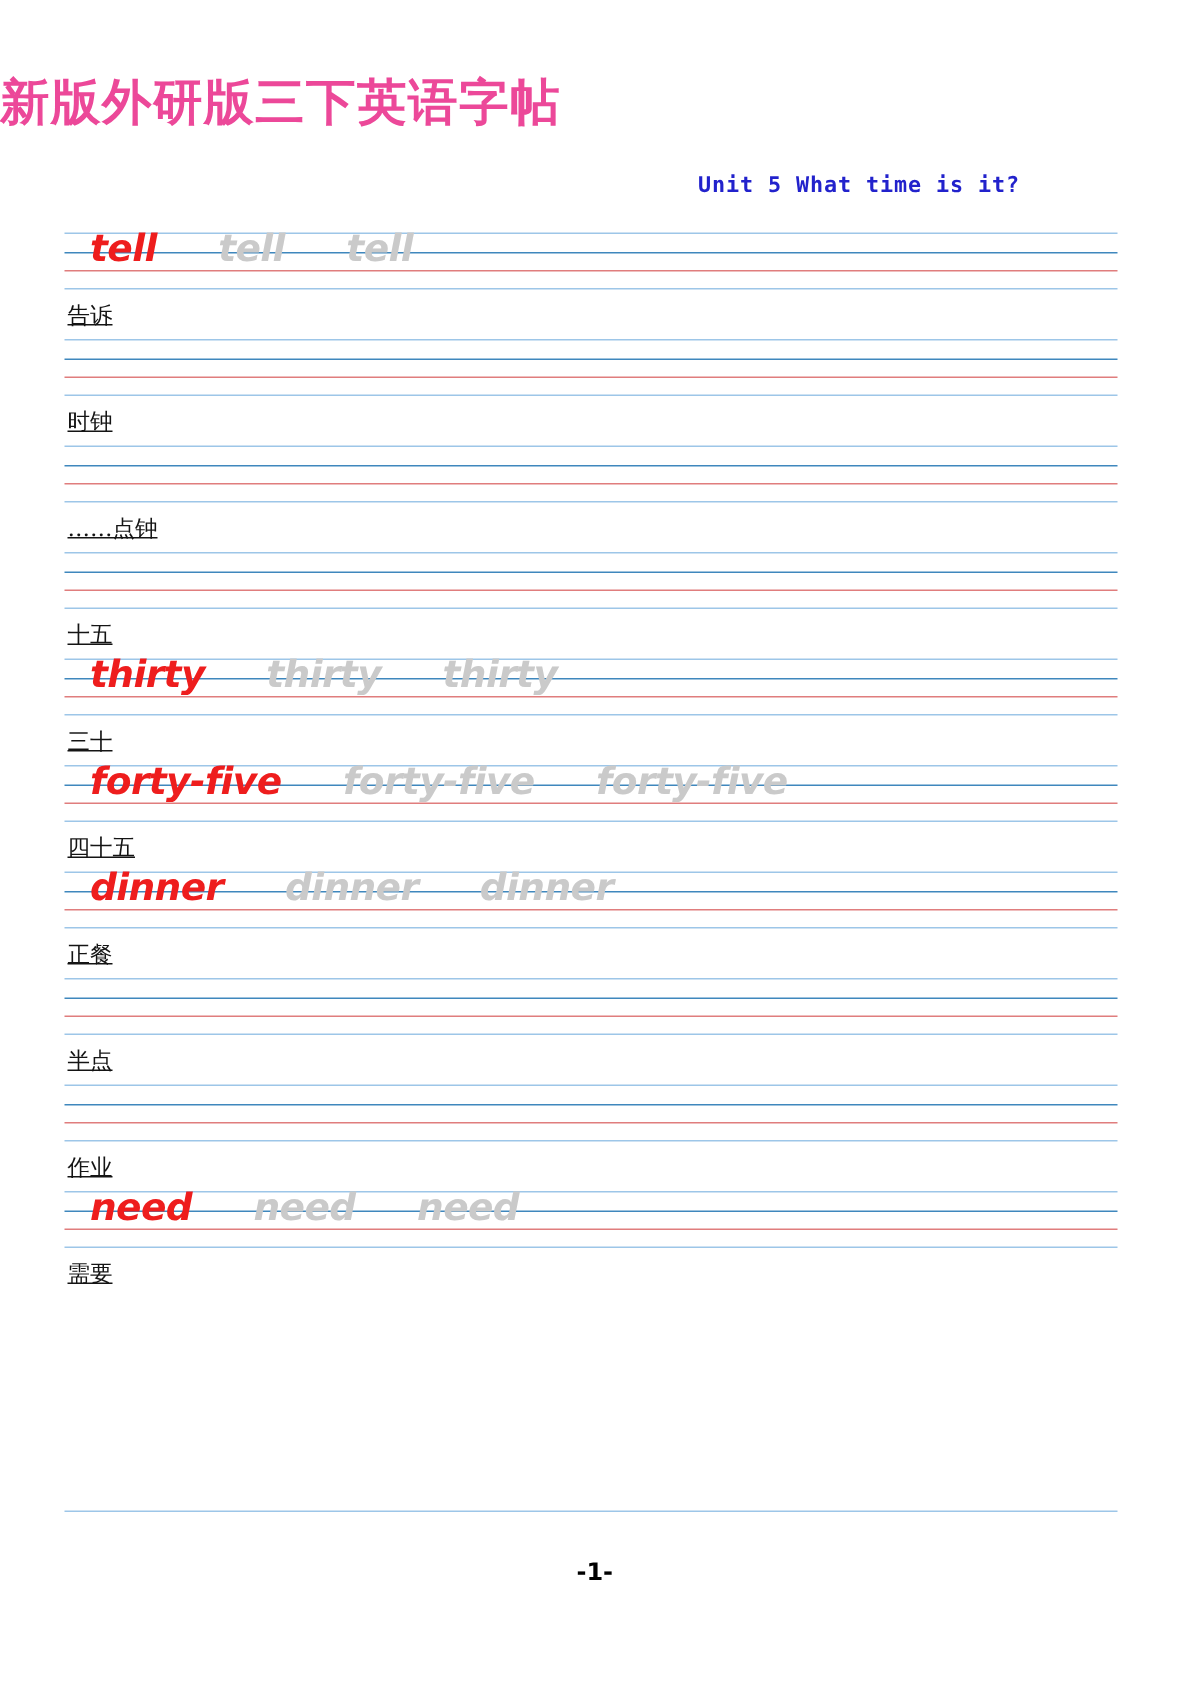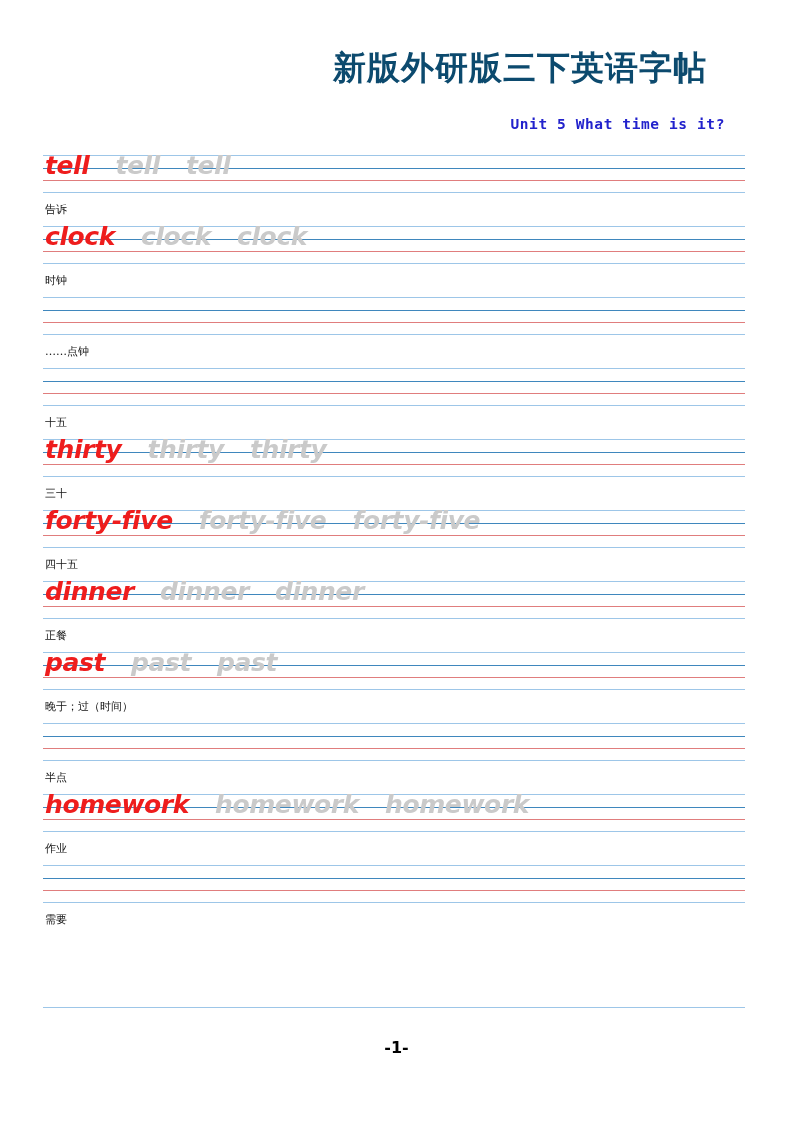--- a/index.html
+++ b/index.html
@@ -22,35 +22,35 @@
     height: 1122px;
     background: #ffffff;
   }
 
   
   .title {
     position: absolute;
     top: 46px;
     left: 0;
     width: 707px;
-    text-align: right;
+    text-align: left;
     font-family: "Liberation Serif", "DejaVu Serif", serif;
     font-size: 33px;
     font-weight: bold;
-    color: #0c4a6e;
+    color: #ec4899;
     letter-spacing: 1px;
     white-space: nowrap;
   }
 
   .subtitle {
     position: absolute;
     top: 116px;
     left: 0;
     width: 793px;
-    padding-right: 68px;
+    padding-right: 113px;
     box-sizing: border-box;
     text-align: right;
     font-family: "DejaVu Sans Mono", "Liberation Mono", monospace;
     font-size: 14.5px;
     font-weight: bold;
     color: #2222cc;
     letter-spacing: 0.6px;
     white-space: nowrap;
   }
 
@@ -92,39 +92,41 @@
     white-space: nowrap;
     font-family: "DejaVu Sans", "Liberation Sans", sans-serif;
     font-style: italic;
     font-weight: bold;
     font-size: 25px;
     letter-spacing: -0.4px;
   }
   .word-line .w {
     display: inline-block;
     vertical-align: baseline;
+    margin-left: 15px;
   }
   .word-line .w.first { color: #ee1d1d; }
   .word-line .w.trace { color: #cacaca; }
   .word-line .gap {
     display: inline-block;
     width: 26px;
   }
 
   
   .meaning {
     position: absolute;
     left: 2px;
     top: 42px;
     height: 26px;
     line-height: 26px;
     font-family: "DejaVu Serif", "Liberation Serif", serif;
-    font-size: 11px;
+    font-size: 15px;
     color: #141414;
     white-space: nowrap;
+    text-decoration: underline;
   }
 
   
   .closing-rule {
     position: absolute;
     left: 43px;
     width: 702px;
     height: 0;
     border-top: 1px solid #9dc6e8;
   }
@@ -158,21 +160,20 @@
         <div class="rule r3"></div>
         <div class="rule r4"></div>
         <div class="word-line"><span class="w first">tell</span><span class="gap"></span><span class="w trace">tell</span><span class="gap"></span><span class="w trace">tell</span></div>
         <div class="meaning">告诉</div>
       </div>
       <div class="word-block">
         <div class="rule r1"></div>
         <div class="rule r2"></div>
         <div class="rule r3"></div>
         <div class="rule r4"></div>
-        <div class="word-line"><span class="w first">clock</span><span class="gap"></span><span class="w trace">clock</span><span class="gap"></span><span class="w trace">clock</span></div>
         <div class="meaning">时钟</div>
       </div>
       <div class="word-block">
         <div class="rule r1"></div>
         <div class="rule r2"></div>
         <div class="rule r3"></div>
         <div class="rule r4"></div>
         <div class="meaning">……点钟</div>
       </div>
       <div class="word-block">
@@ -204,43 +205,35 @@
         <div class="rule r3"></div>
         <div class="rule r4"></div>
         <div class="word-line"><span class="w first">dinner</span><span class="gap"></span><span class="w trace">dinner</span><span class="gap"></span><span class="w trace">dinner</span></div>
         <div class="meaning">正餐</div>
       </div>
       <div class="word-block">
         <div class="rule r1"></div>
         <div class="rule r2"></div>
         <div class="rule r3"></div>
         <div class="rule r4"></div>
-        <div class="word-line"><span class="w first">past</span><span class="gap"></span><span class="w trace">past</span><span class="gap"></span><span class="w trace">past</span></div>
-        <div class="meaning">晚于；过（时间）</div>
-      </div>
-      <div class="word-block">
-        <div class="rule r1"></div>
-        <div class="rule r2"></div>
-        <div class="rule r3"></div>
-        <div class="rule r4"></div>
         <div class="meaning">半点</div>
       </div>
       <div class="word-block">
         <div class="rule r1"></div>
         <div class="rule r2"></div>
         <div class="rule r3"></div>
         <div class="rule r4"></div>
-        <div class="word-line"><span class="w first">homework</span><span class="gap"></span><span class="w trace">homework</span><span class="gap"></span><span class="w trace">homework</span></div>
         <div class="meaning">作业</div>
       </div>
       <div class="word-block">
         <div class="rule r1"></div>
         <div class="rule r2"></div>
         <div class="rule r3"></div>
         <div class="rule r4"></div>
+        <div class="word-line"><span class="w first">need</span><span class="gap"></span><span class="w trace">need</span><span class="gap"></span><span class="w trace">need</span></div>
         <div class="meaning">需要</div>
       </div>
     </div>
 
   <div class="closing-rule" id="closing-rule" style="top: 1007px;"></div>
 
   <div class="footer">-1-</div>
 
 </div>
 

